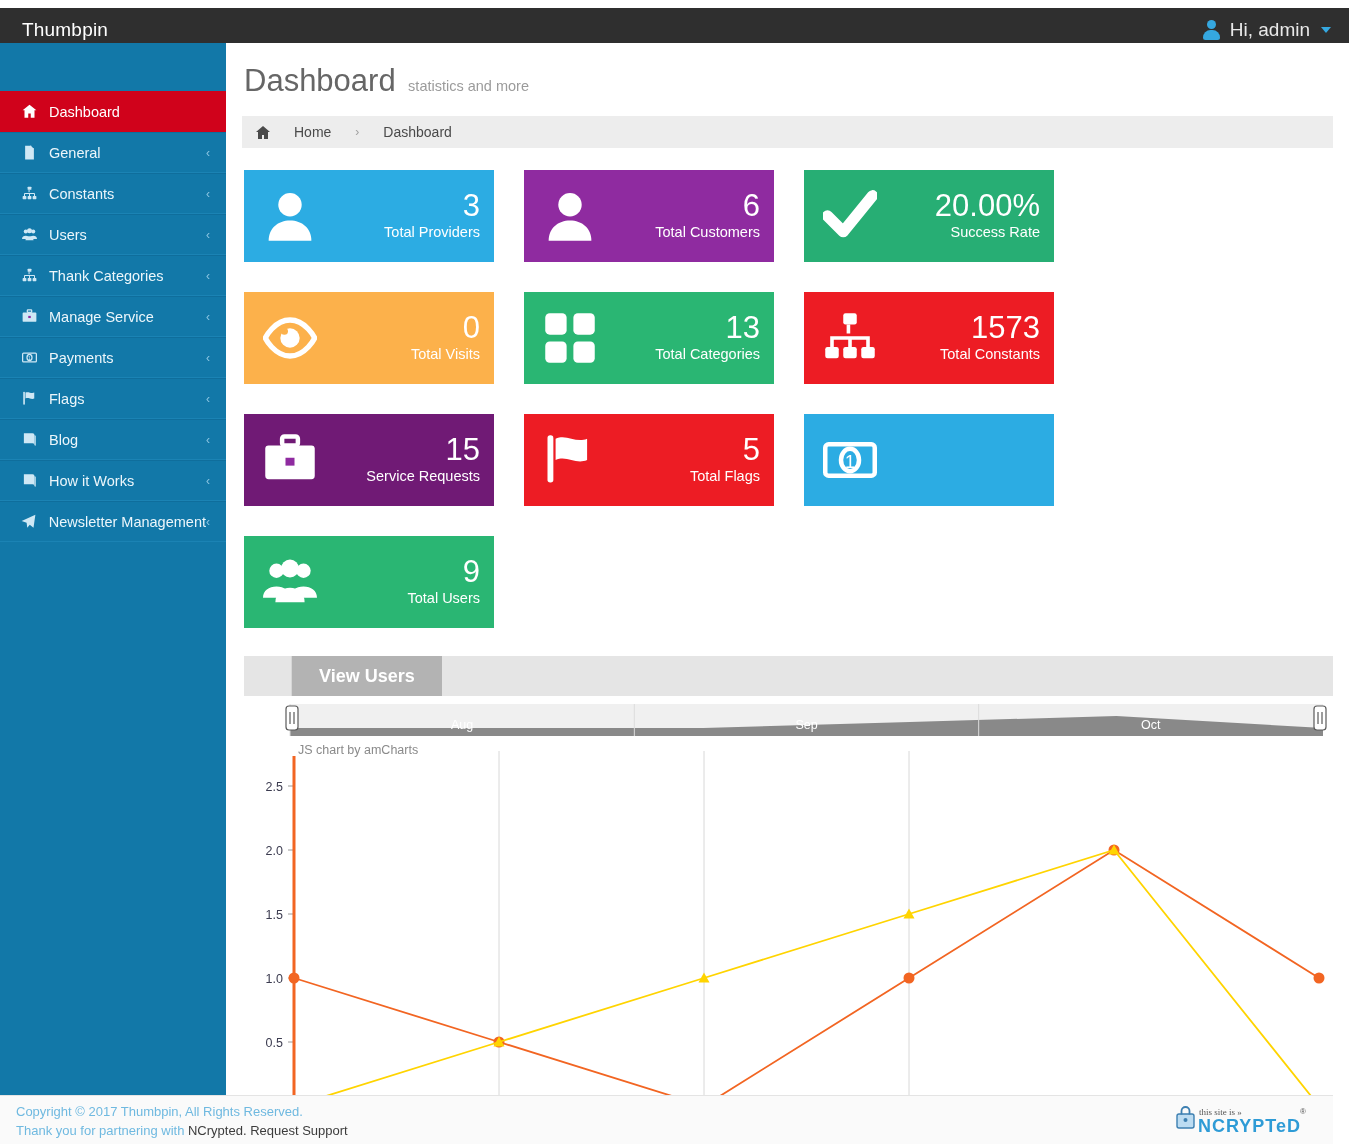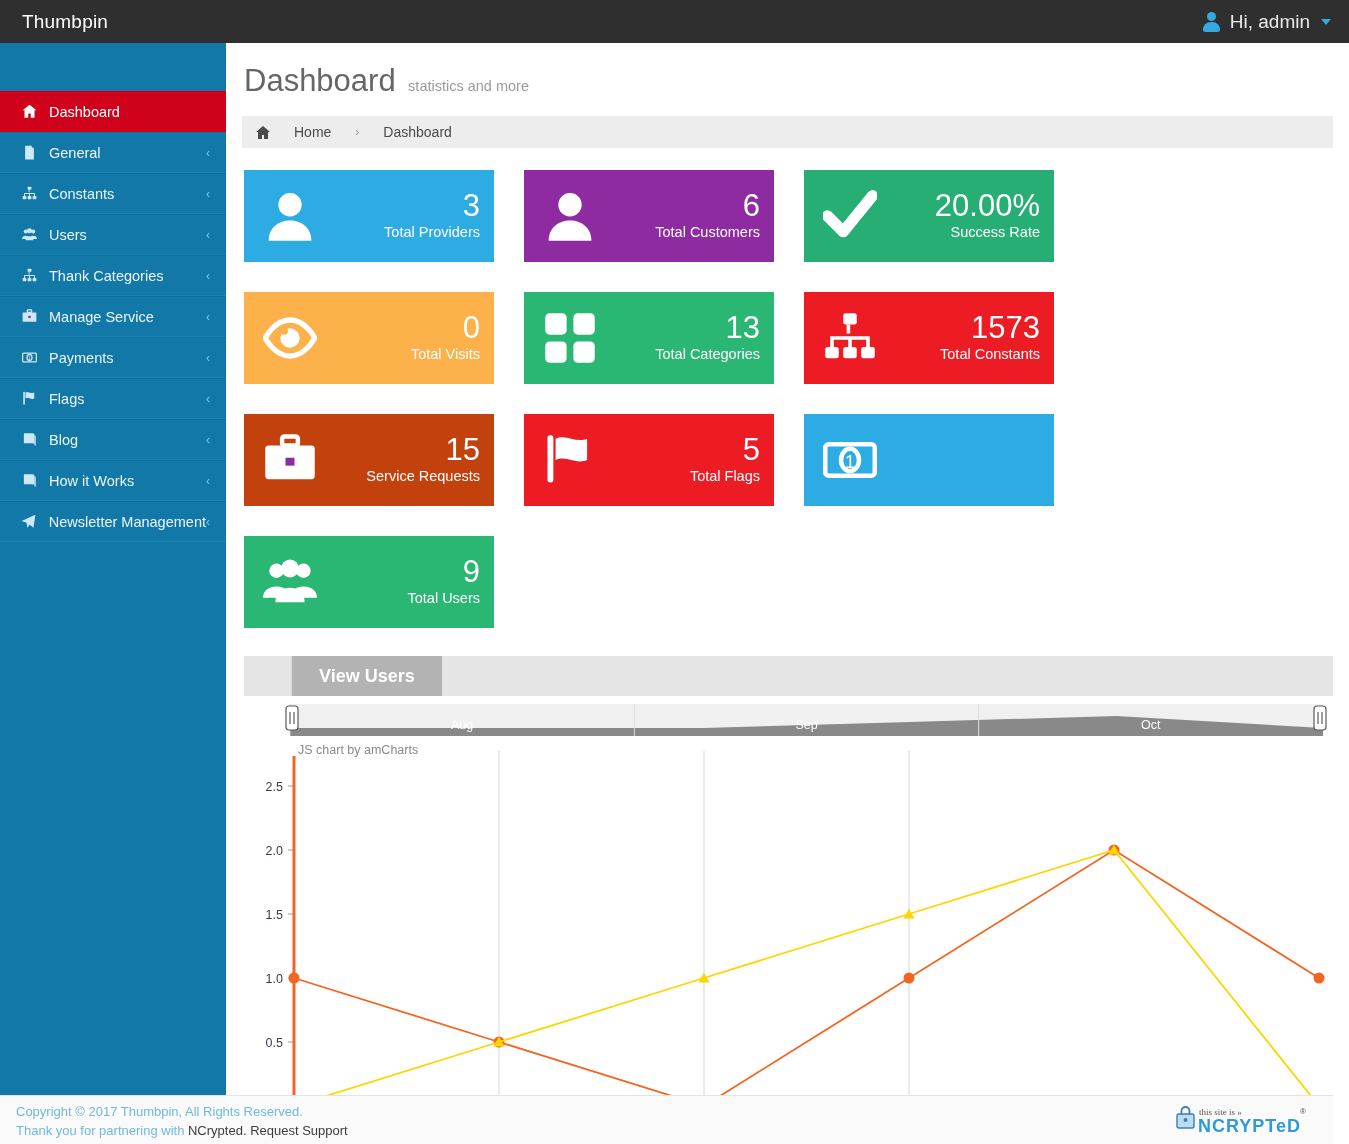--- a/index.html
+++ b/index.html
@@ -7,21 +7,21 @@
   body {
     width:1349px; height:1144px;
     font-family:"Liberation Sans", sans-serif;
     background:#ffffff;
     overflow:hidden;
     position:relative;
   }
 
   
   #topbar {
-    position:absolute; left:0; top:0; width:1349px; height:43px;
+    position:absolute; left:0; top:8px; width:1349px; height:43px;
     background:#2f2f2f; color:#fff;
   }
   #brand {
     position:absolute; left:22px; top:0; height:43px; line-height:43px;
     font-size:19px; color:#ffffff; font-weight:400; letter-spacing:.2px;
   }
   #userbox {
     position:absolute; right:18px; top:0; height:43px; line-height:43px;
     display:flex; align-items:center; gap:9px; font-size:19px; color:#e9e9e9;
   }
@@ -352,21 +352,21 @@
             <rect x="9" y="16" width="6" height="5" rx="1"></rect>
             <rect x="17" y="16" width="6" height="5" rx="1"></rect>
             <path d="M11.3 6v4M4 16v-4h16v4M12 12v4" fill="none" stroke="#ffffff" stroke-width="1.6"></path>
           </svg>
         </div>
         <div class="c-txt">
           <div class="c-num">1573</div>
           <div class="c-lbl">Total Constants</div>
         </div>
       </div>
-      <div class="card" style="background: #c2410c;">
+      <div class="card" style="background: #701a75;">
         <div class="c-ico">
           <svg class="ico" width="54" height="54" viewBox="0 0 24 24" fill="#ffffff">
             <rect x="8.5" y="1.5" width="7" height="4" rx="1" fill="none" stroke="#ffffff" stroke-width="2"></rect>
             <rect x="1" y="5.5" width="22" height="15" rx="1.5"></rect>
             <rect x="10" y="11" width="4" height="3.5" fill="#8f2ba0"></rect>
           </svg>
         </div>
         <div class="c-txt">
           <div class="c-num">15</div>
           <div class="c-lbl">Service Requests</div>

